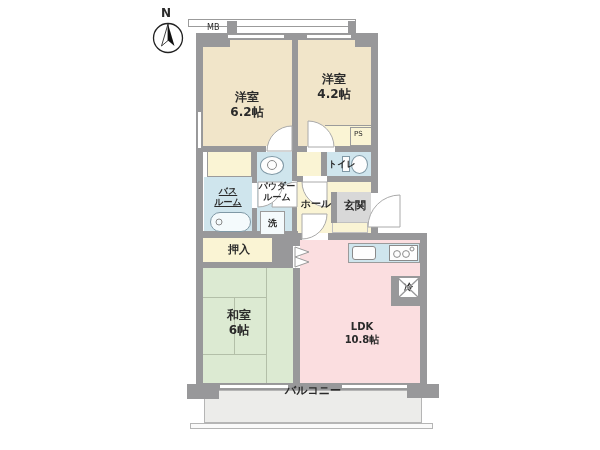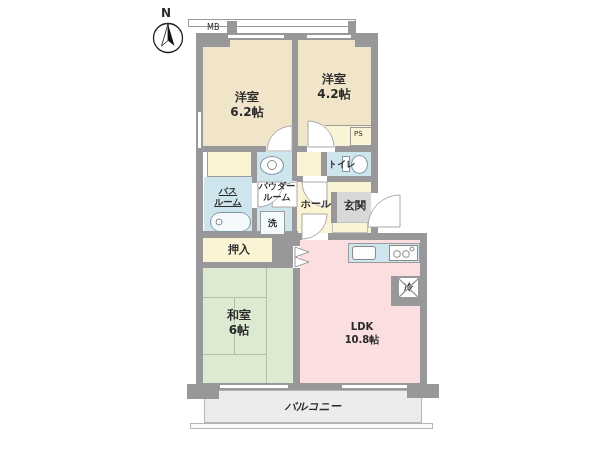--- a/index.html
+++ b/index.html
@@ -128,21 +128,21 @@
   <div class="lbl cx" style="left:355px;top:199px;font-size:11px;">玄関</div>
   <div class="lbl cx" style="left:239px;top:243px;font-size:11px;">押入</div>
   <div class="lbl cx" style="left:239px;top:308px;font-size:12px;">
     <div>和室</div>
     <div>6帖</div>
   </div>
   <div class="lbl cx" style="left:362px;top:313px;font-size:10px;margin-top:8px;">
     <div>LDK</div>
     <div>10.8帖</div>
   </div>
-  <div class="lbl cx" style="left:313px;top:400px;font-size:11px;font-style:italic;">バルコニー</div>
+  <div class="lbl cx" style="left:313px;top:384px;font-size:11px;">バルコニー</div>
 
   <svg id="overlay" width="600" height="450" viewBox="0 0 600 450">
 
     <g>
       <circle cx="168" cy="38" r="14.5" fill="#fff" stroke="#222" stroke-width="1.3"></circle>
       <path d="M168 24 L174.5 46 L168 40.5 Z" fill="#111"></path>
       <path d="M168 24 L161.5 46 L168 40.5 Z" fill="#fff" stroke="#111" stroke-width="0.8"></path>
     </g>
 
     <g fill="#ffffff" stroke="#aaaaaa" stroke-width="1">

